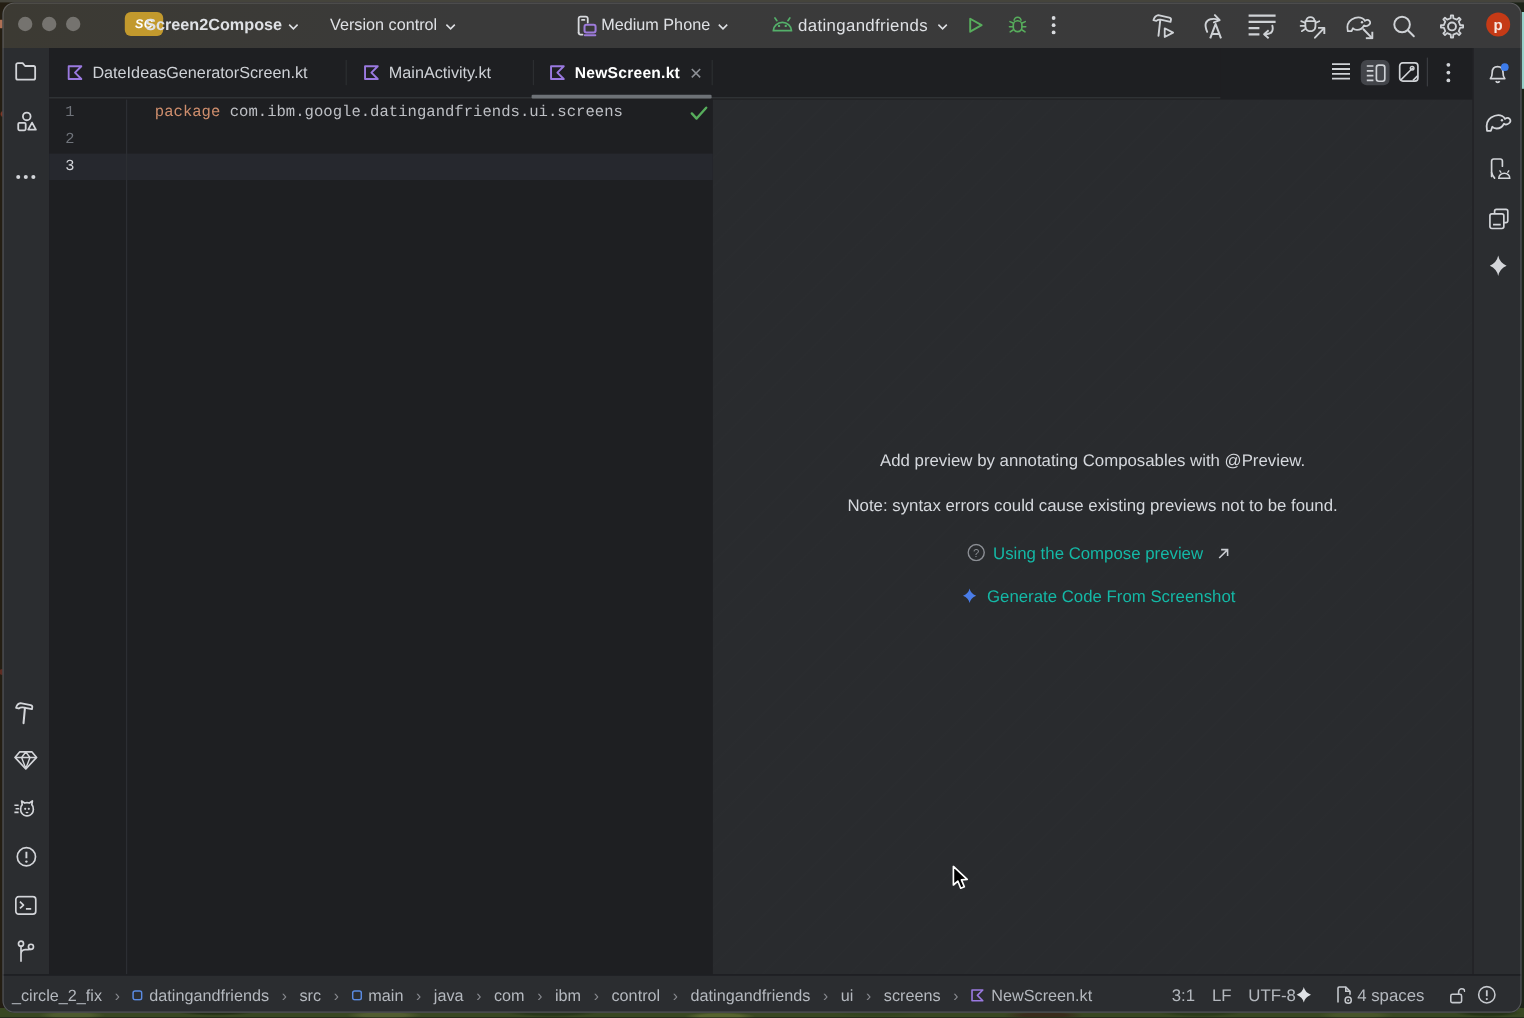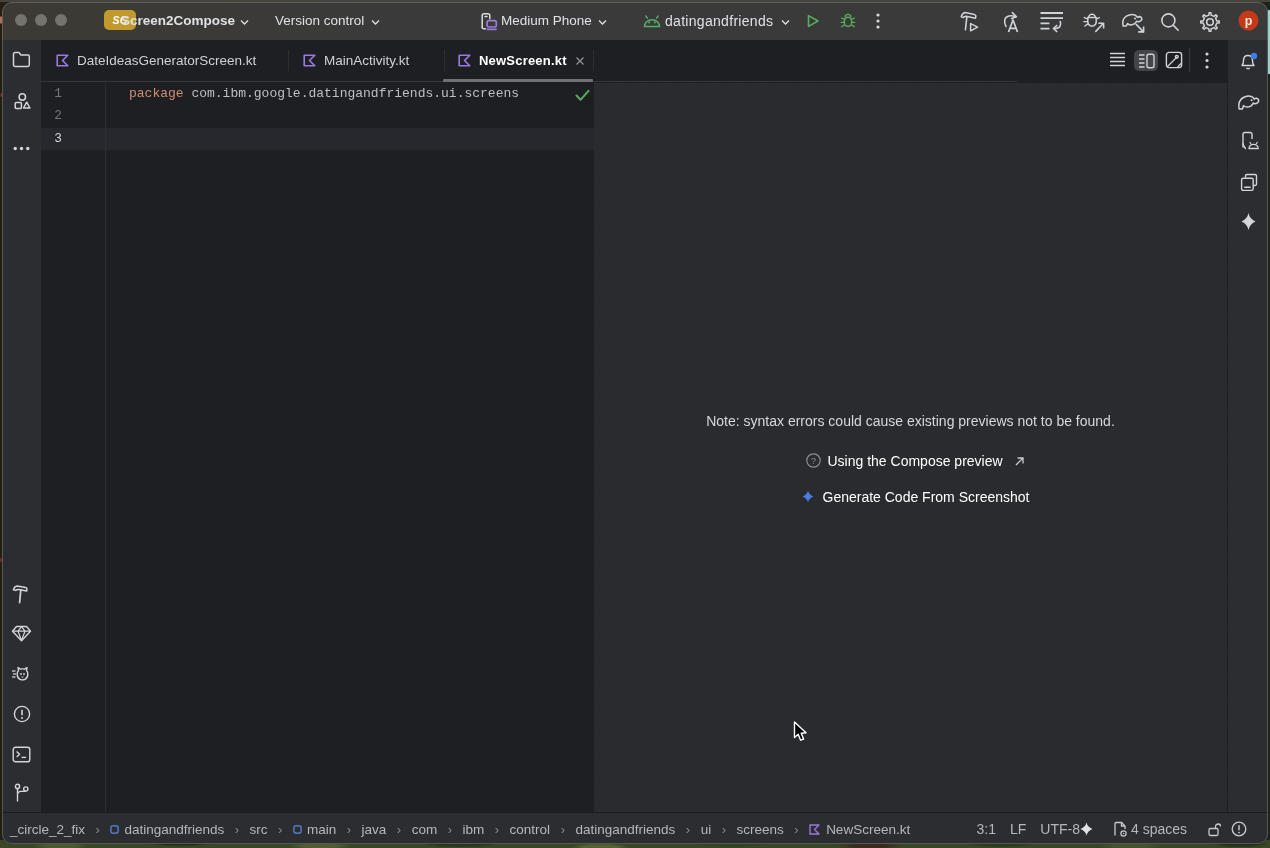--- a/index.html
+++ b/index.html
@@ -77,21 +77,21 @@
   .lnum { position:absolute; width:21px; text-align:right; font-family:"Liberation Mono",monospace; font-size:12.8px; line-height:22.4px; color:#70747b; }
   #gutsep { position:absolute; left:64px; top:0; width:1px; height:729px; background:#2c2e33; }
   #codeline { position:absolute; left:66px; top:0; font-family:"Liberation Mono",monospace; font-size:13px; line-height:22.4px; white-space:pre; color:#bdbfc4;padding-left:22px; }
   .kw { color:#cf8e6d; }
   #check { position:absolute; left:534px; top:5px; }
   
   #preview { position:absolute; left:592px; top:81px; width:633px; height:729px; background:#292b2e; }
   #preview::before { content:""; position:absolute; inset:0;
     background:repeating-linear-gradient(135deg, rgba(255,255,255,.004) 0 1.5px, transparent 1.5px 17px); }
   .pvline { position:absolute; left:0; width:633px; text-align:center; font-size:14px; line-height:16px; color:#d5d8dd; }
-  .pvlink { color:#ffffff; }
+  .pvlink { color:#14b8a6; }
   
   #statusbar { position:absolute; left:0; top:810px; width:1266px; height:32px; background:#2b2d30; border-top:1px solid #1a1b1e; font-size:13.5px; color:#b4b8be; }
   #crumbs { position:absolute; left:8px; top:0; height:32px; display:flex; align-items:center; white-space:nowrap; }
   #crumbs .sep { color:#87898e; padding:0 10.5px; font-size:13px; }
   #stright { position:absolute; right:21px; top:0; height:32px; display:flex; align-items:center; gap:0; white-space:nowrap; font-size:14px; }
   svg.icon { display:block; }
   #cursor { position:absolute; left:791px; top:719px; }
 </style>
 </head>
 <body>
@@ -437,20 +437,21 @@
     <div id="gutsep"></div>
     <div id="codeline"><span class="kw">package</span> com.ibm.google.datingandfriends.ui.screens</div>
     <div id="check">
       <svg width="15" height="13" viewBox="0 0 15 13">
           <path d="M1.5 6.5 L5.5 10.8 L13.5 1.8" stroke="#57ad5c" stroke-width="2" fill="none" stroke-linecap="round" stroke-linejoin="round"></path>
         </svg>
     </div>
   </div>
 
   <div id="preview">
+    <div class="pvline" style="top:292px;">Add preview by annotating Composables with @Preview.</div>
     <div class="pvline" style="top:330px;">Note: syntax errors could cause existing previews not to be found.</div>
     <div class="pvline" style="top:368px; text-indent:5px;">
       <span style="position:relative; top:2px; display:inline-block; margin-right:7px;">
         <svg width="15" height="15" viewBox="0 0 15 15">
             <circle cx="7.5" cy="7.5" r="6.7" stroke="#8b8e94" stroke-width="1.2" fill="none"></circle>
             <text x="7.5" y="11" font-size="9.5" fill="#8b8e94" text-anchor="middle" font-family="Liberation Sans">?</text>
           </svg>
       </span><span class="pvlink">Using the Compose preview</span>
       <span style="position:relative; top:1px; display:inline-block; margin-left:3px;">
         <svg width="11" height="11" viewBox="0 0 11 11">

